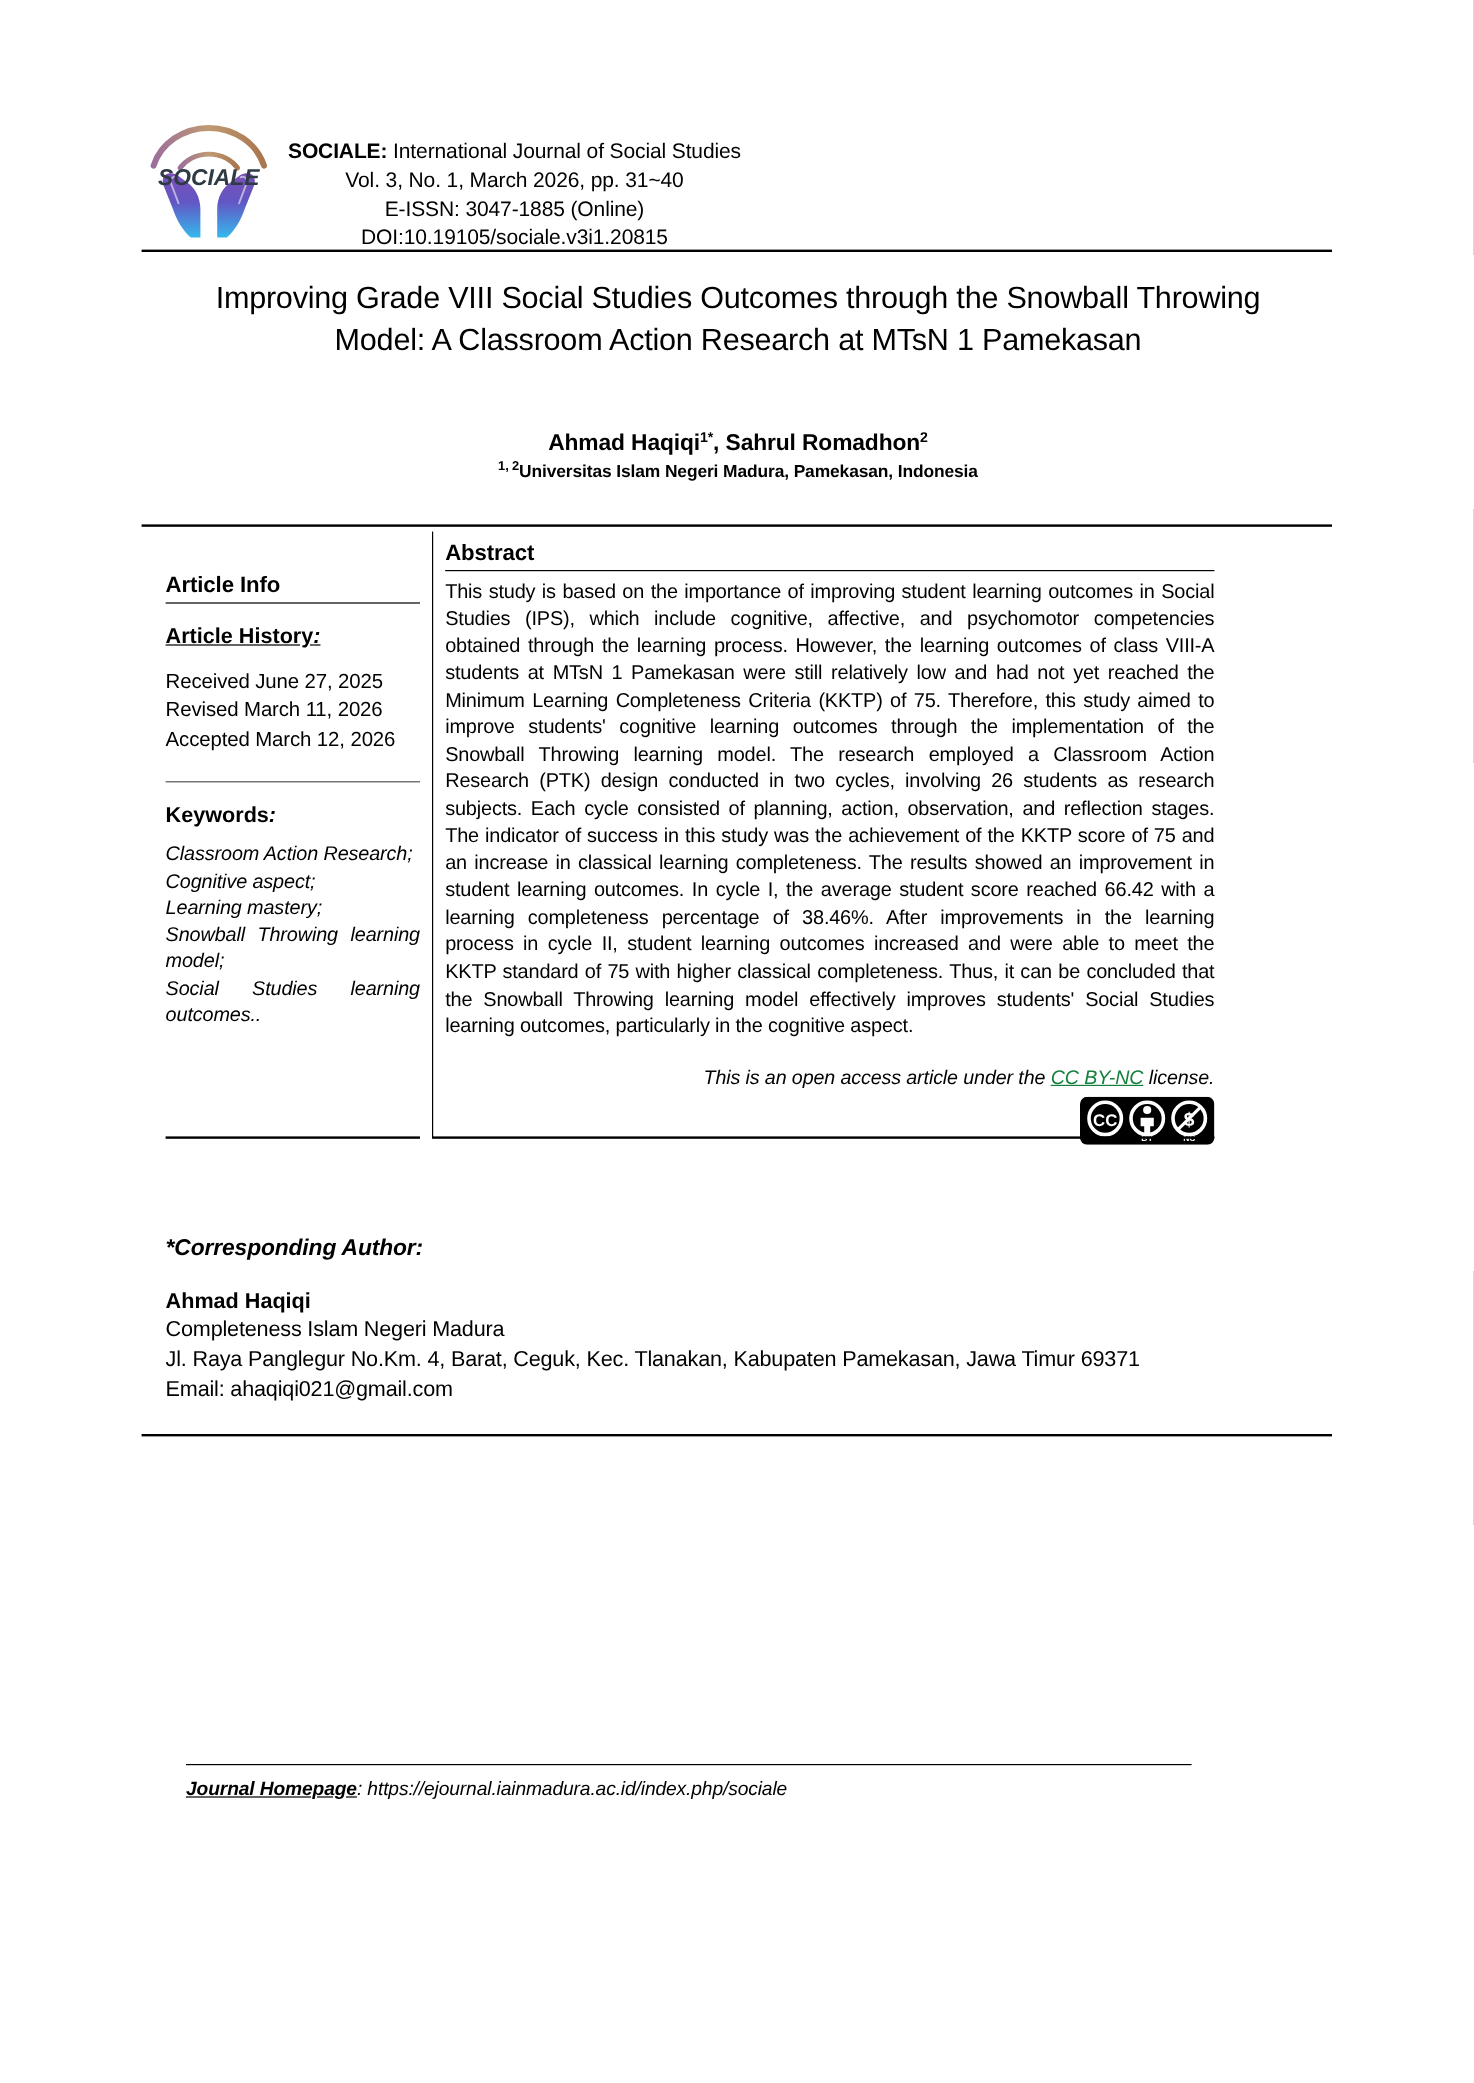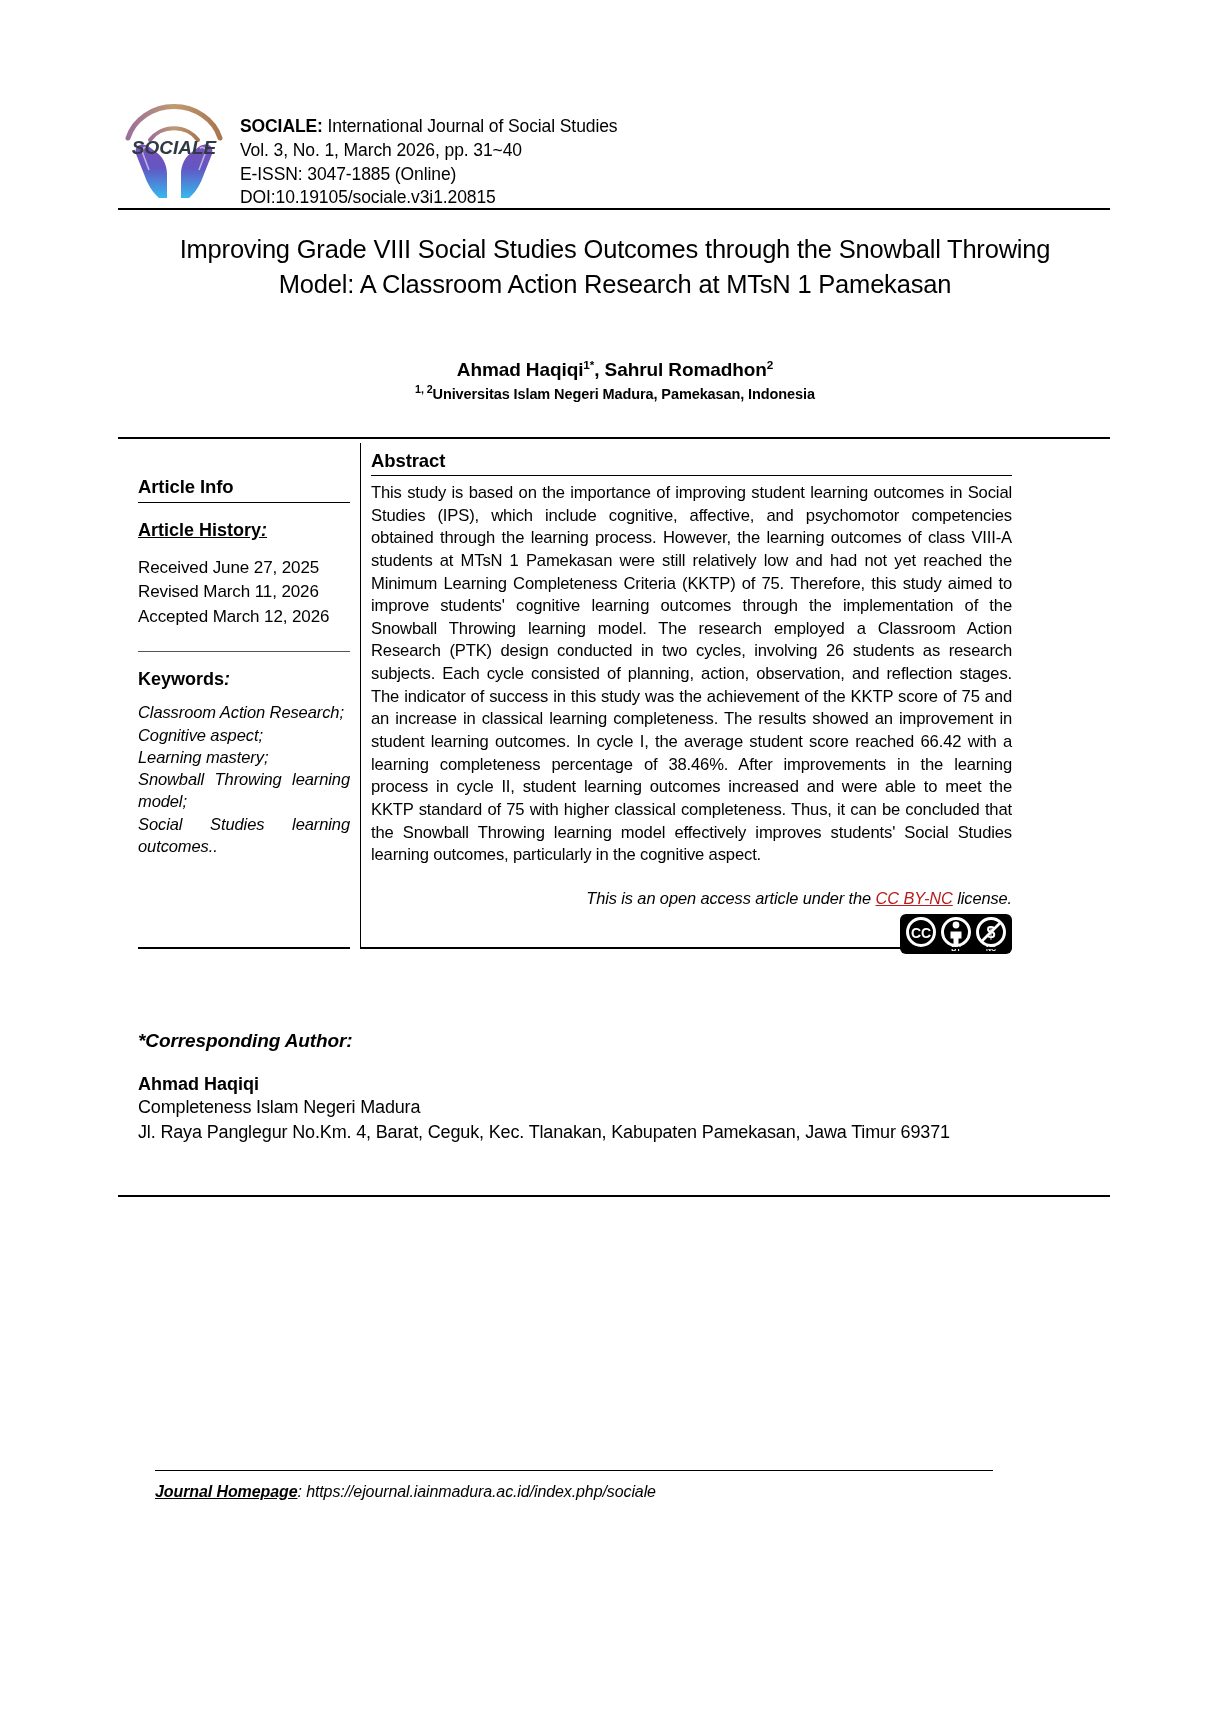--- a/index.html
+++ b/index.html
@@ -36,21 +36,21 @@
   }
   .logo svg { display: block; }
 
   .mast-text {
     margin-left: 10px;
     padding-top: 37px;
     font-size: 17.5px;
     line-height: 1.36;
     letter-spacing: -0.1px;
   }
-  .mast-text div { white-space: nowrap; }
+  .mast-text div { white-space: nowrap; text-align: center; }
   .mast-journal b { font-weight: bold; }
 
   .rule-main {
     position: absolute;
     left: 118px;
     width: 992px;
     border-top: 2px solid #000;
   }
 
   
@@ -171,21 +171,21 @@
   }
 
   .license-line {
     font-size: 16.4px;
     font-style: italic;
     text-align: right;
     margin-top: 22px;
     letter-spacing: -0.1px;
   }
   .license-line a {
-    color: #b91c1c;
+    color: #15803d;
     text-decoration: underline;
   }
   .cc-badge-wrap {
     margin-top: 6px;
     display: flex;
     justify-content: flex-end;
   }
 
   
   .corr {
@@ -336,20 +336,21 @@
 
   <div class="rule-main" style="top:947px; left:138px; width:212px;"></div>
   <div class="rule-main" style="top:947px; left:360px; width:652px;"></div>
 
   <div class="corr">
     <div class="corr-title">*Corresponding Author:</div>
     <div class="corr-name">Ahmad Haqiqi</div>
     <div class="corr-lines">
       <div>Completeness Islam Negeri Madura</div>
       <div>Jl. Raya Panglegur No.Km. 4, Barat, Ceguk, Kec. Tlanakan, Kabupaten Pamekasan, Jawa Timur 69371</div>
+      <div>Email: ahaqiqi021@gmail.com</div>
     </div>
   </div>
 
   <div class="rule-main" style="top:1195px;"></div>
 
   <div class="footer-rule"></div>
   <div class="footer"><b>Journal Homepage</b><span>: https://ejournal.iainmadura.ac.id/index.php/sociale</span></div>
 
 </div>
 

